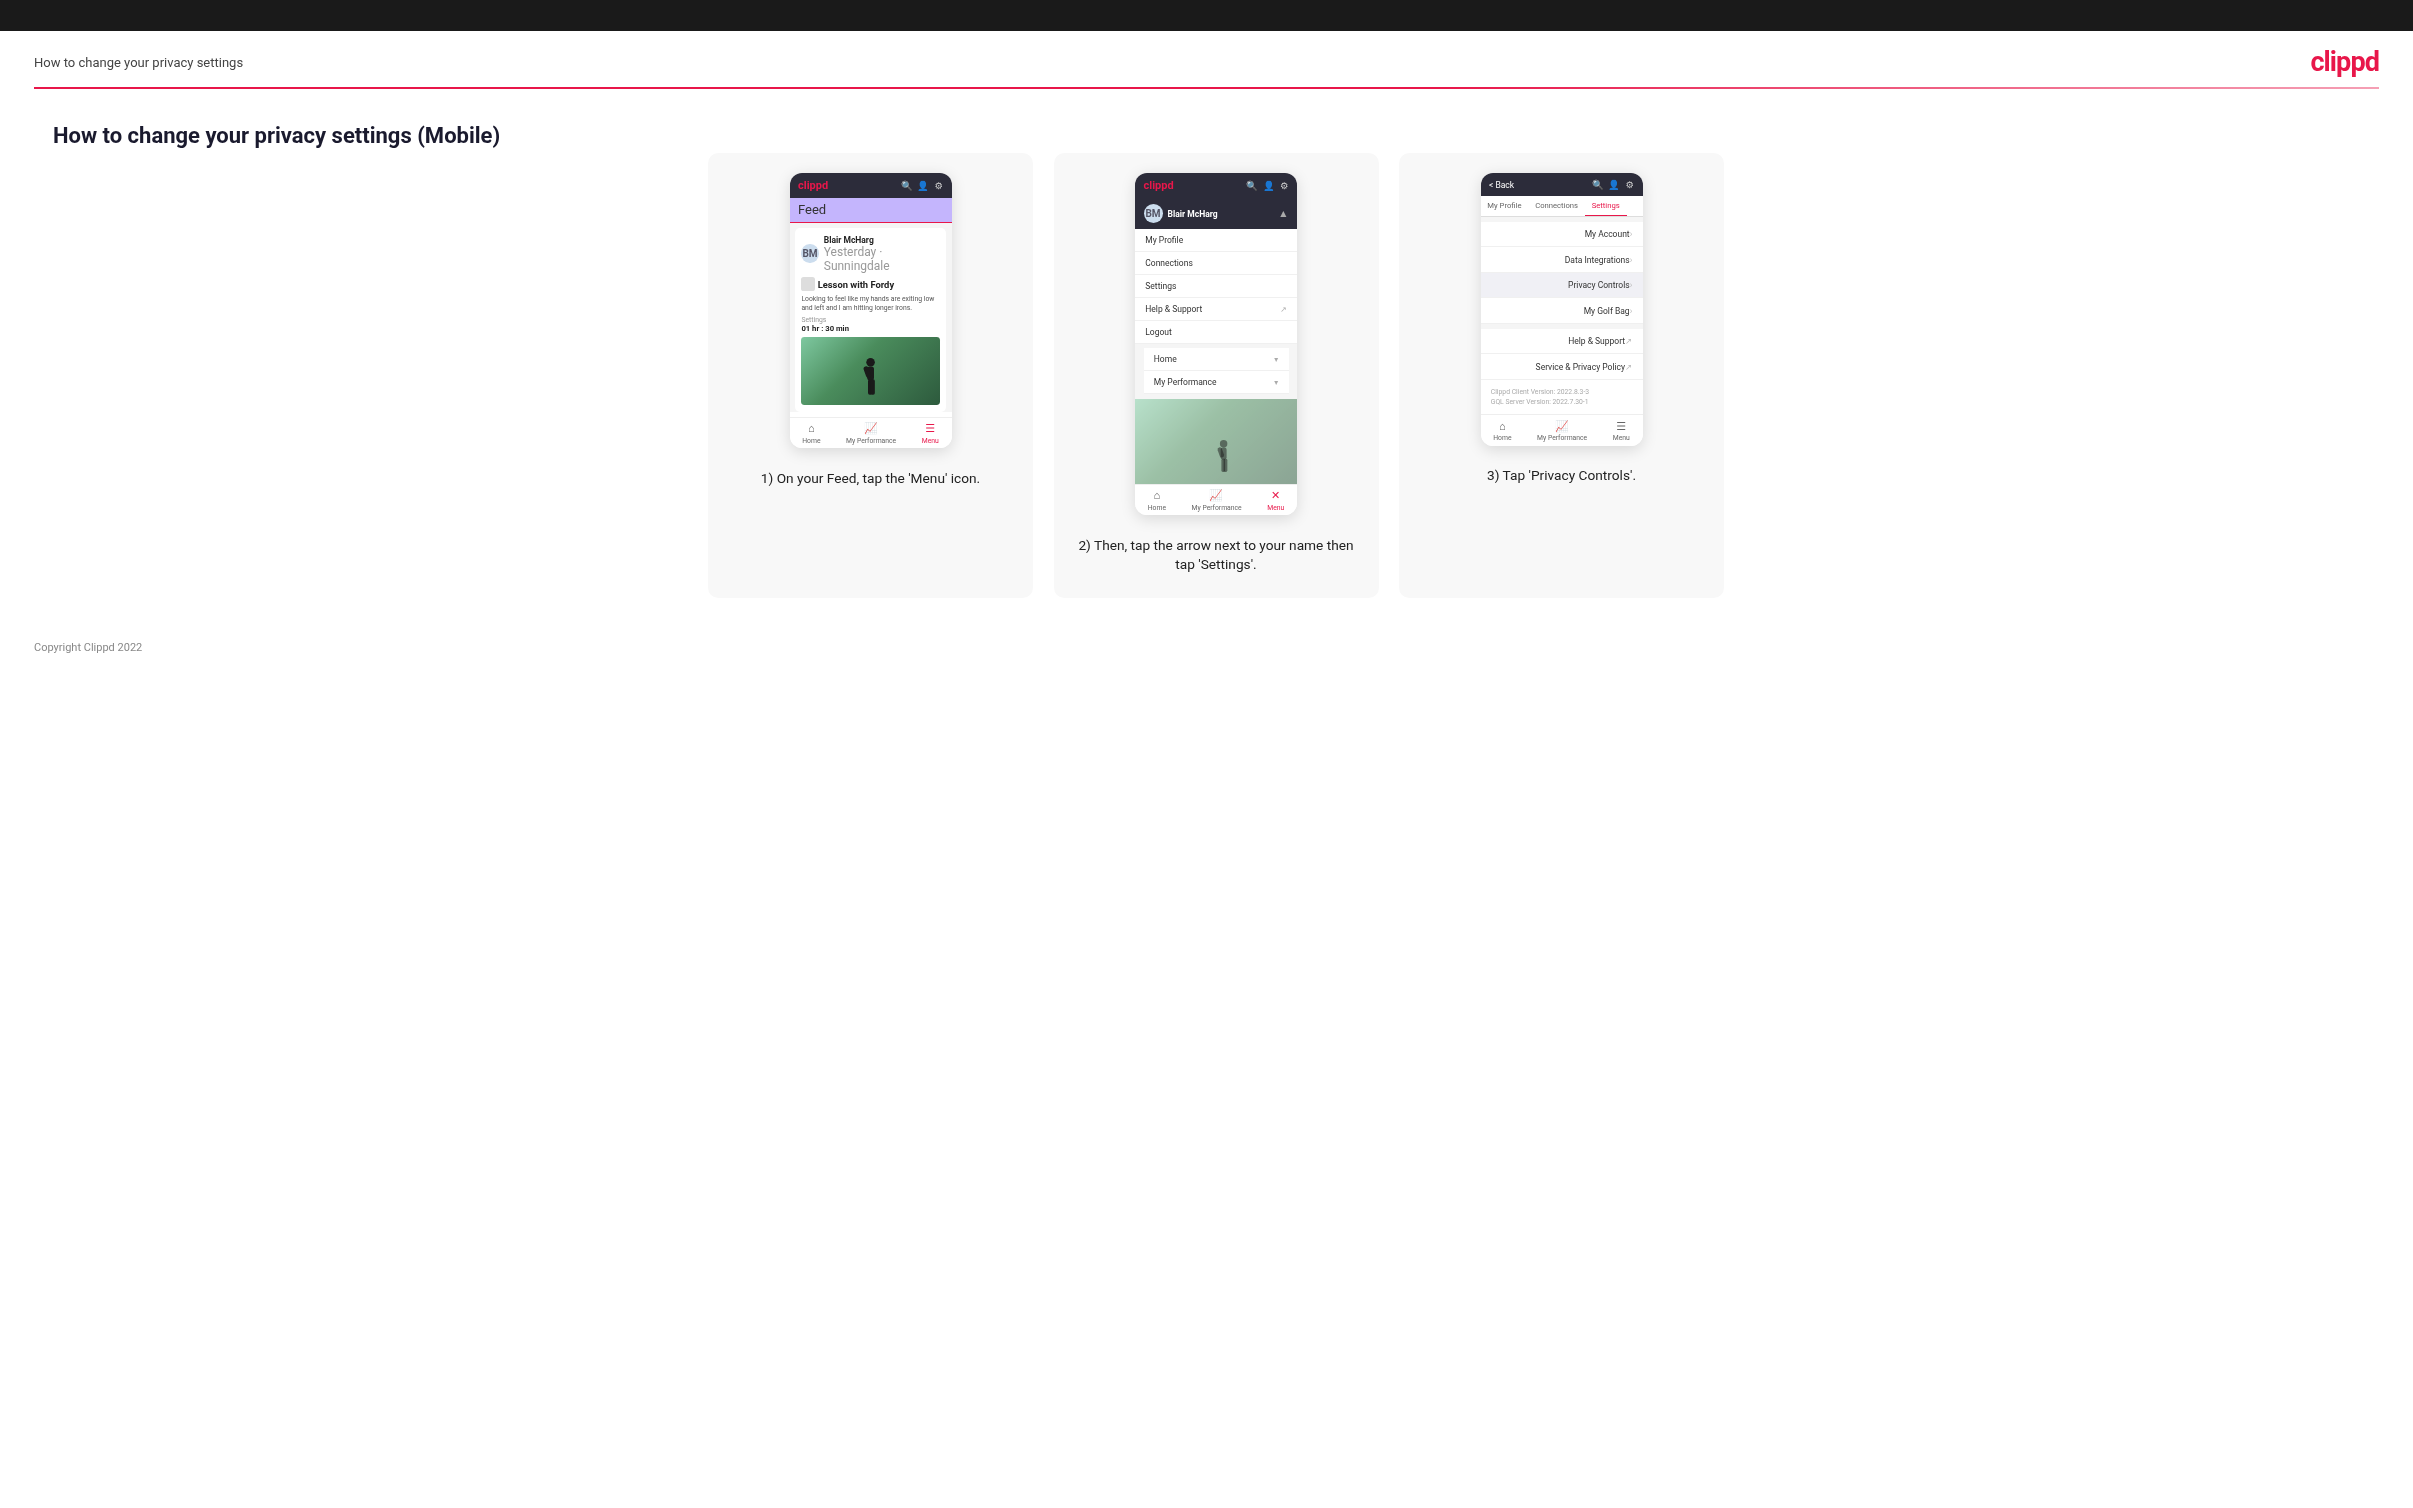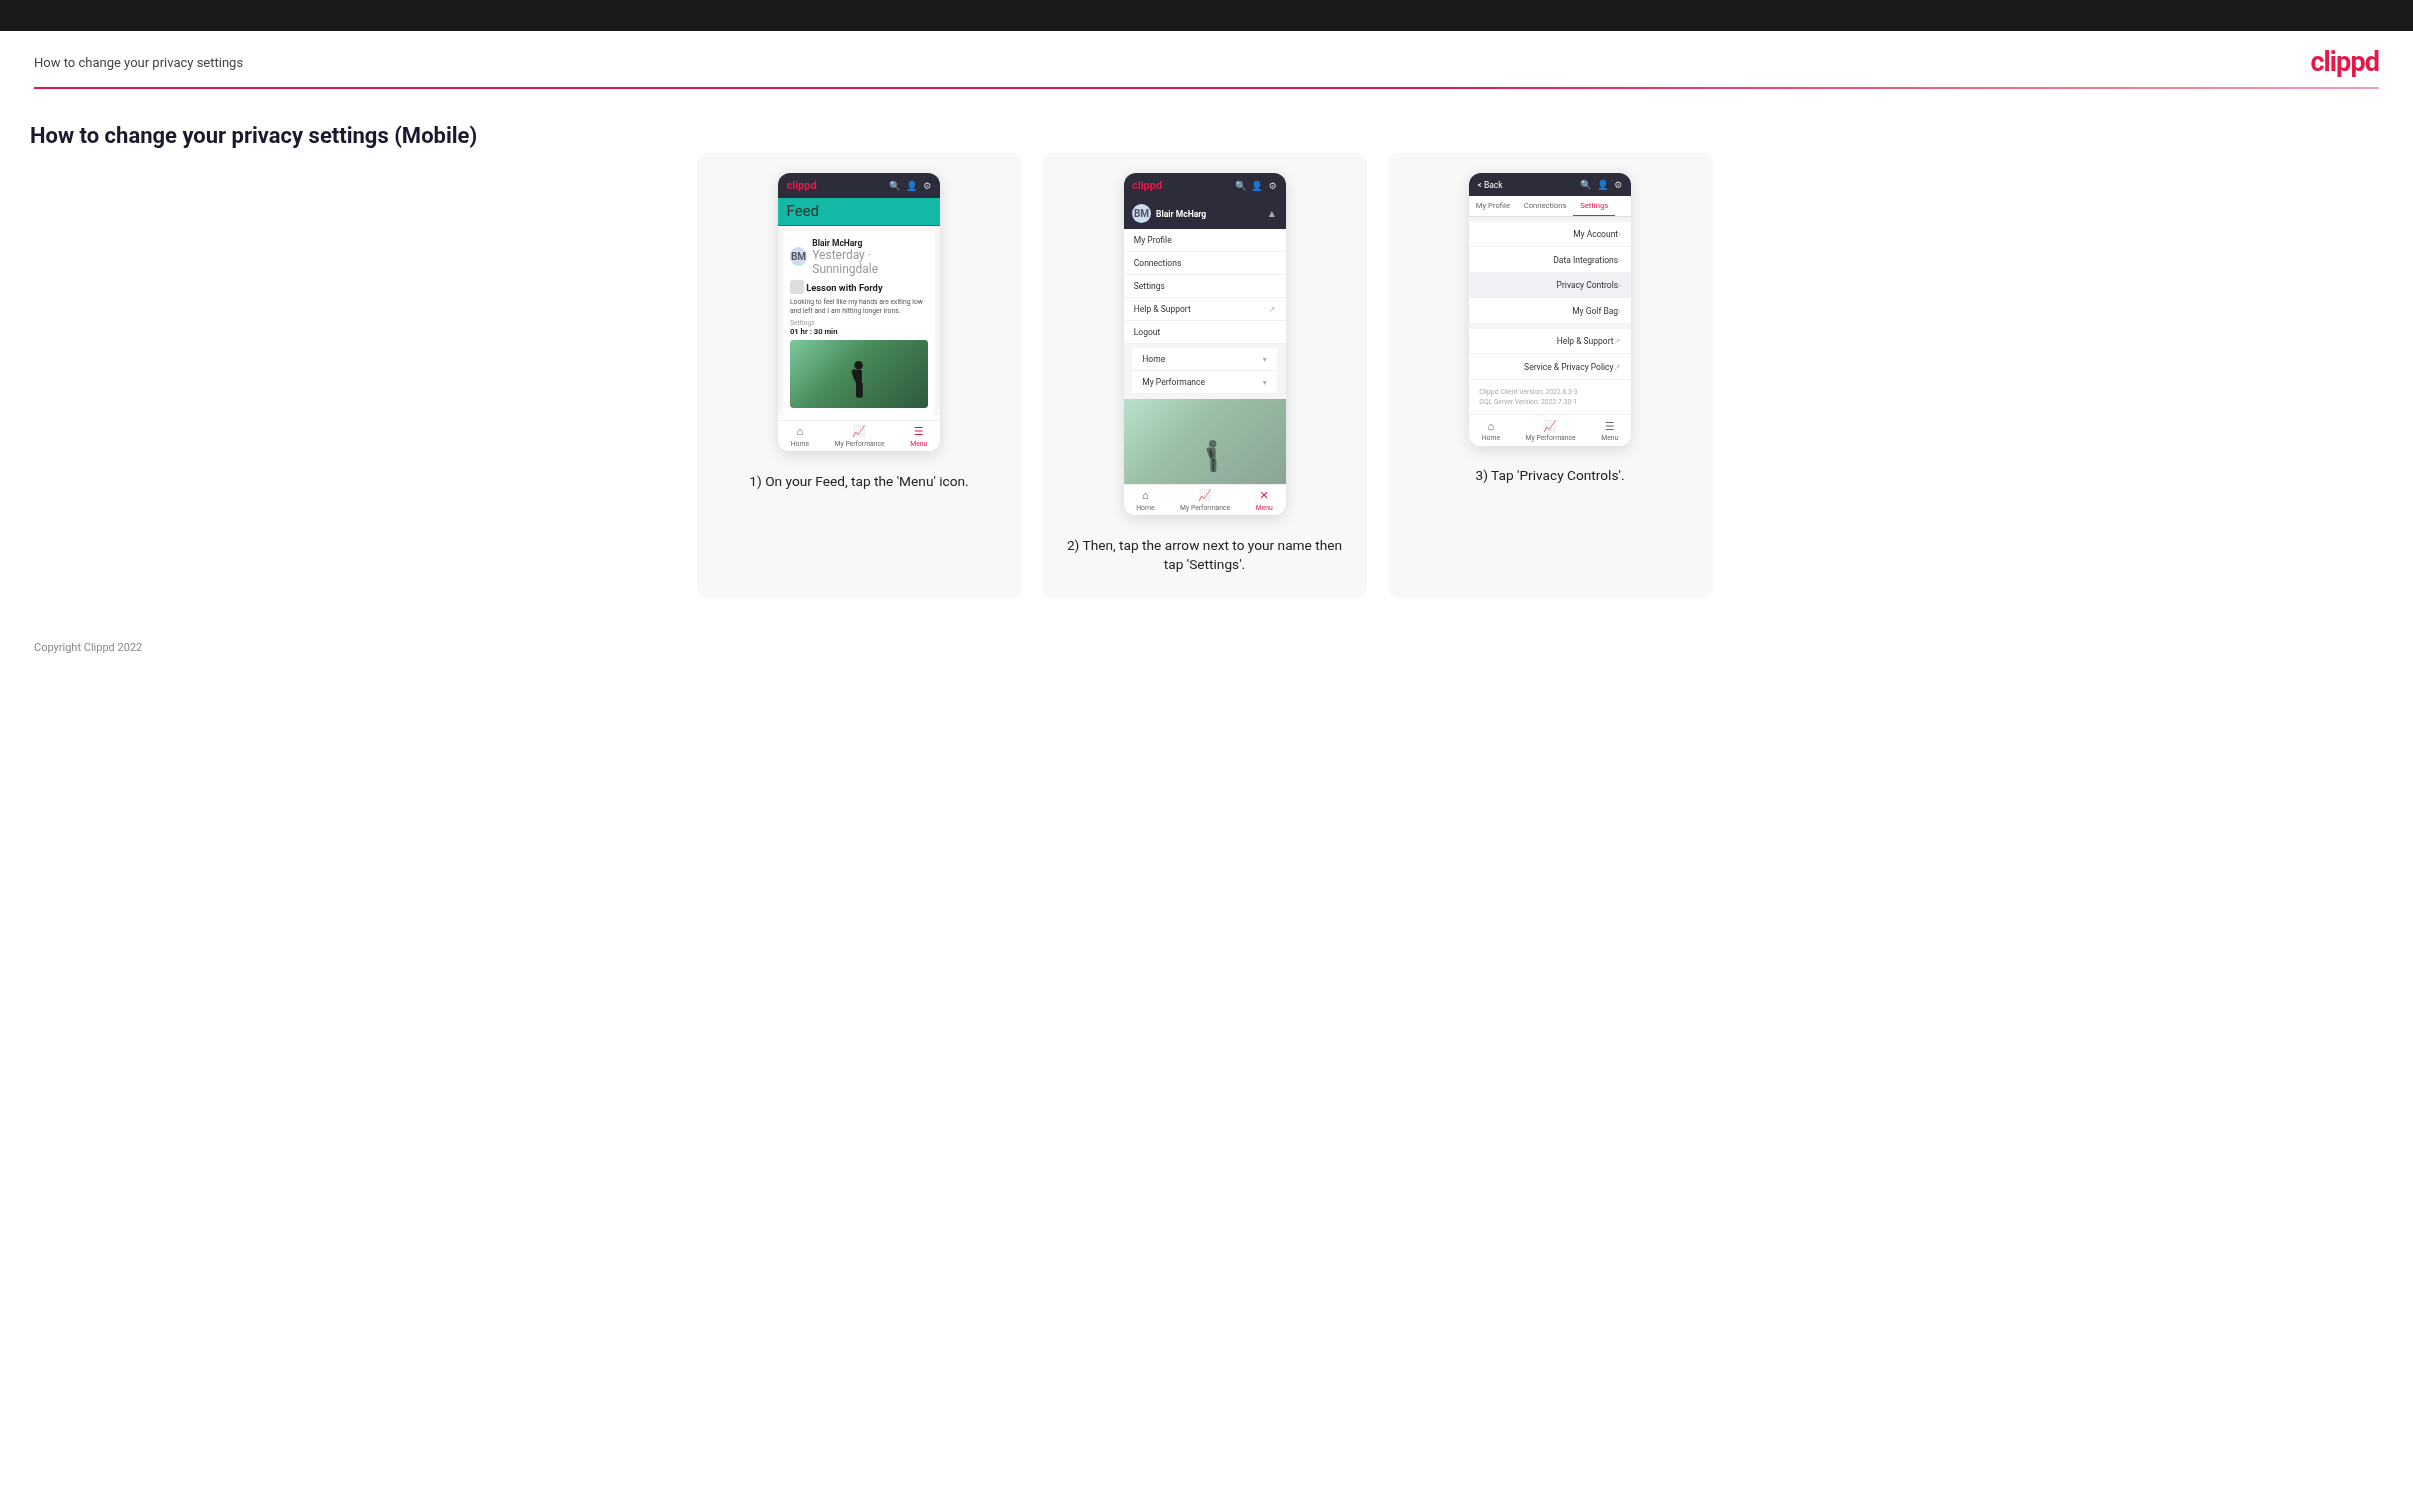--- a/index.html
+++ b/index.html
@@ -37,21 +37,21 @@
 
     
     .header-divider {
       height: 1.7px;
       background: linear-gradient(to right, #e8174a 60%, #f5a0b5 100%);
       margin: 0 34px;
     }
 
     
     .main {
-      padding: 34px 34px 26px 30px;
+      padding: 34px 34px 26px 53px;
     }
     .page-heading {
       font-size: 22px;
       font-weight: 700;
       color: #1a1a2e;
       margin-bottom: 5.1px;
     }
     .page-subheading {
       font-size: 15.4px;
       color: #444;
@@ -105,23 +105,23 @@
       align-items: center;
     }
     .phone-nav-icon {
       color: #ccc;
       font-size: 9.4px;
     }
 
     
     .feed-screen { background: #f5f5f5; }
     .feed-tab {
-      background: #14b8a6;
+      background: #c4b5fd;
       padding: 4.3px 8.5px;
-      font-size: 15px;
+      font-size: 13px;
       color: #333;
       border-bottom: 1.7px solid #e8174a;
     }
     .feed-post {
       background: #fff;
       margin: 5.1px;
       border-radius: 5.1px;
       padding: 6.8px;
     }
     .feed-user-row {

